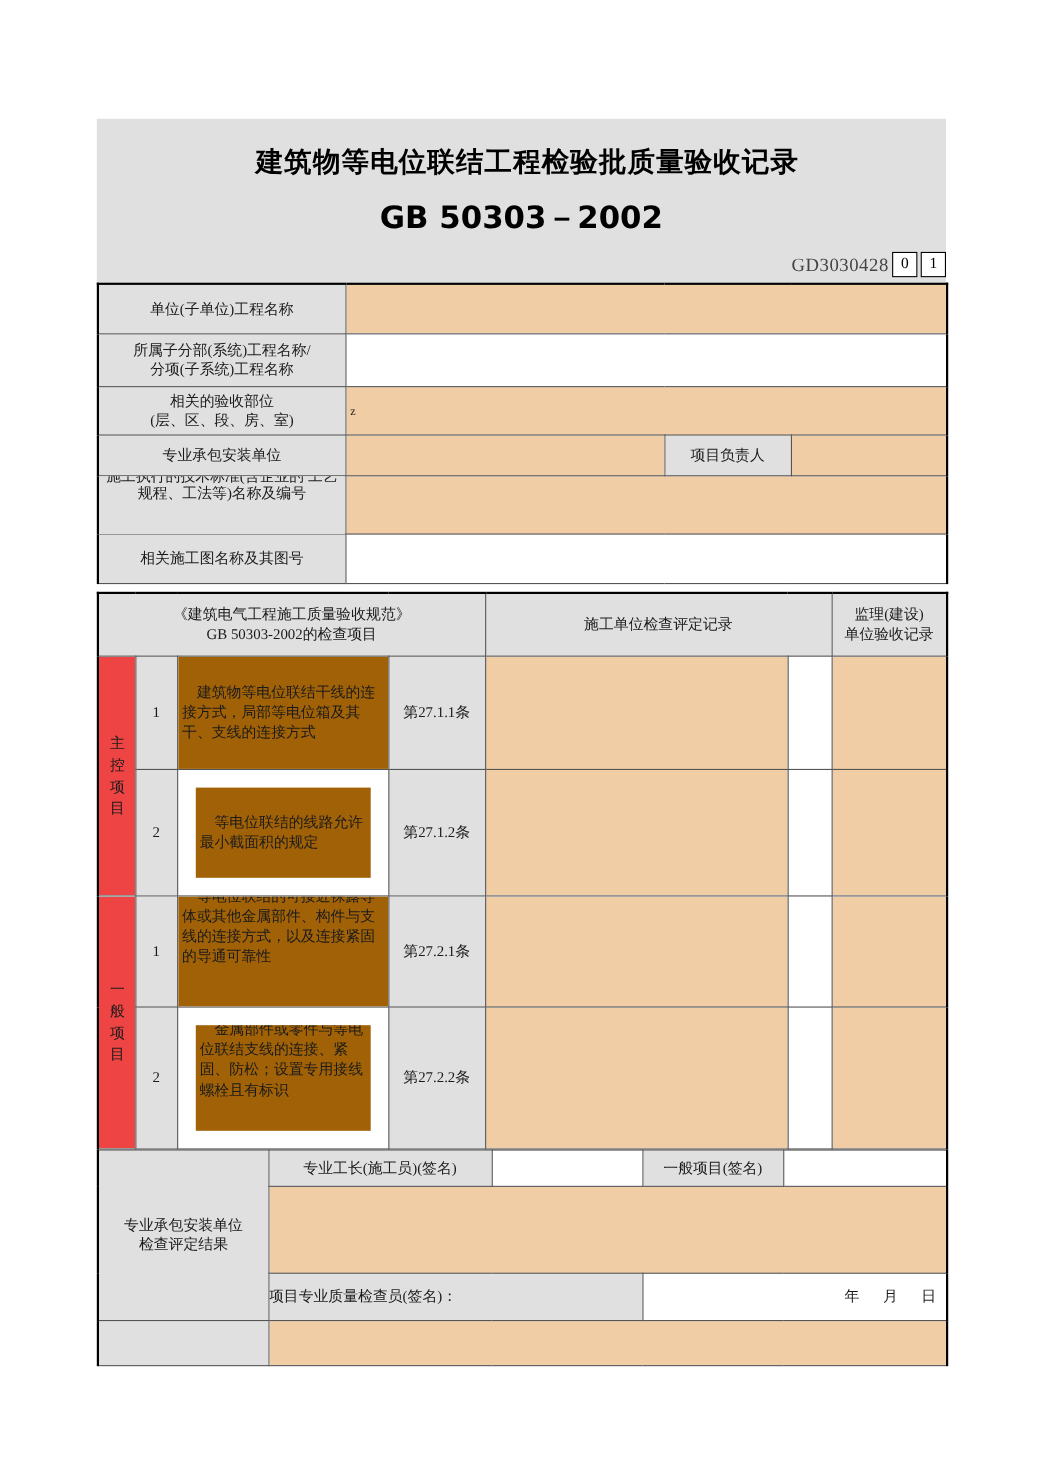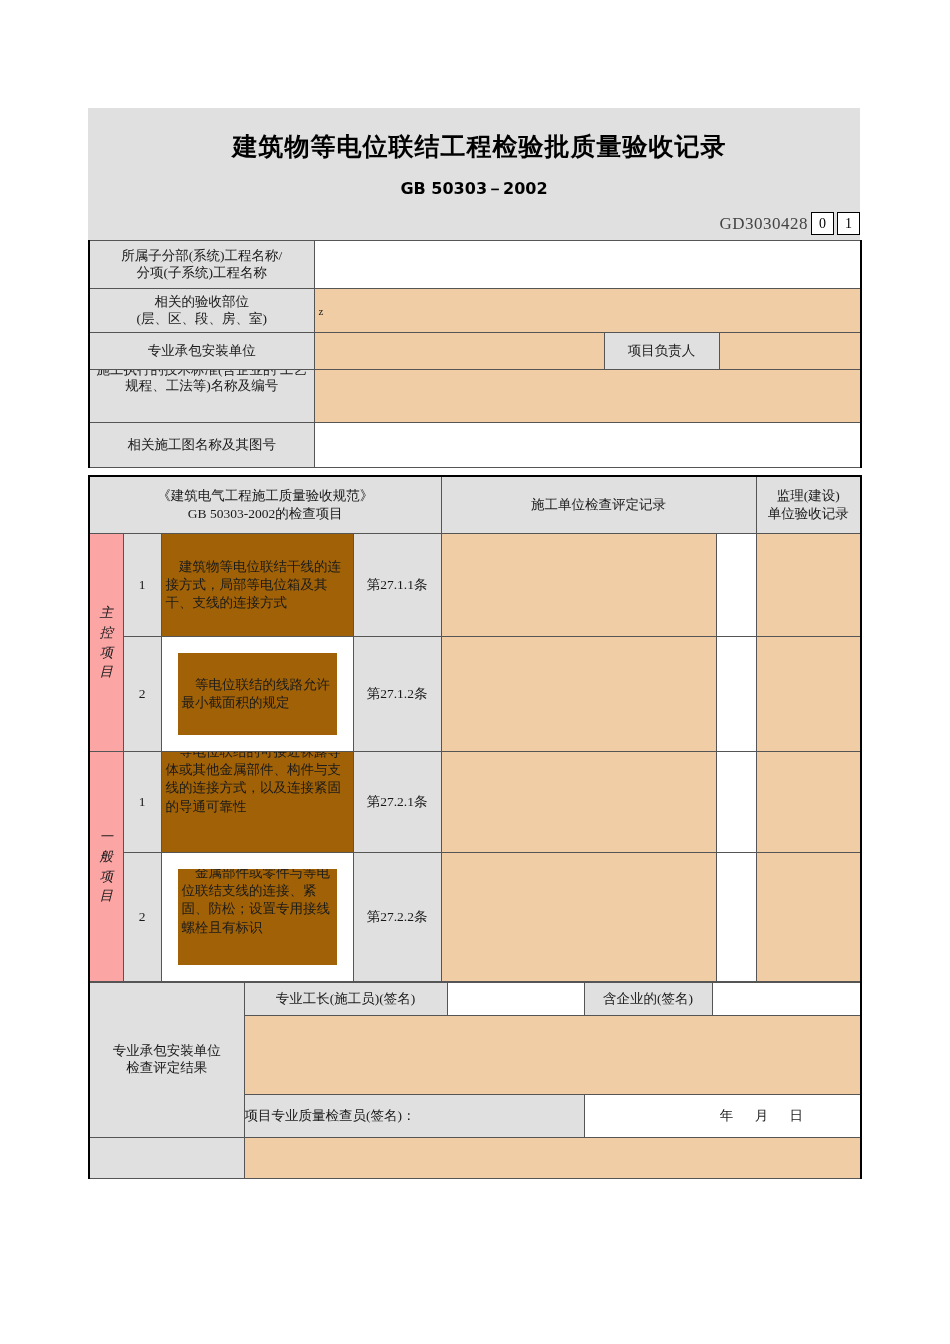--- a/index.html
+++ b/index.html
@@ -31,21 +31,21 @@
     font-size: 25px;
     font-weight: bold;
     letter-spacing: 1px;
     padding-top: 22px;
     color: #000;
     font-family: "DejaVu Sans", "Liberation Sans", sans-serif;
     margin-left: 11px;
   }
   .doc-standard {
     text-align: center;
-    font-size: 16px;
+    font-size: 28px;
     font-weight: bold;
     padding-top: 16px;
     color: #000;
     font-family: "DejaVu Sans", "Liberation Sans", sans-serif;
   }
   .doc-code-row {
     display: flex;
     justify-content: flex-end;
     align-items: center;
     padding-top: 12px;
@@ -114,26 +114,25 @@
   
   .item-text {
     background: #a16207;
     font-size: 13.5px;
     line-height: 1.3;
     padding: 2px 4px;
     text-align: left;
     overflow: hidden;
   }
   .vert-label {
-    background: #fca5a5;
-    text-align: center;
+    background: #ef4444;
+    text-align: right;
     font-size: 13.5px;
     line-height: 1.45;
     padding: 2px 0;
-    font-style: italic;
   }
   .clause {
     background: #e0e0e0;
     text-align: center;
     font-size: 13.5px;
   }
   .num {
     background: #e0e0e0;
     text-align: center;
     font-size: 13.5px;
@@ -147,21 +146,20 @@
   }
   .sig-lbl {
     background: #e0e0e0;
     text-align: center;
     font-size: 13.5px;
     line-height: 1.2;
     padding: 3px;
   }
   .date-line {
     text-align: right;
-    padding-right: 48px;
     font-size: 13.5px;
     letter-spacing: 9px;
   }
   .qc-lbl {
     background: #e0e0e0;
     text-align: left;
     padding-left: 42px;
     font-size: 13.5px;
   }
 </style>
@@ -181,20 +179,24 @@
   </div>
 
   <table class="grid">
     <colgroup>
       <col style="width:225px">
       <col style="width:290px">
       <col style="width:115px">
       <col style="width:142px">
     </colgroup>
     <tbody>
+      <tr>
+        <td class="lbl outer-top outer-left" style="height:44px">单位(子单位)工程名称</td>
+        <td class="fill-peach outer-top outer-right" colspan="3"></td>
+      </tr>
       <tr>
         <td class="lbl outer-left" style="height:47px">
           <div>所属子分部(系统)工程名称/</div>
           <div>分项(子系统)工程名称</div>
         </td>
         <td class="fill-white outer-right" colspan="3"></td>
       </tr>
       <tr>
         <td class="lbl outer-left" style="height:43px">
           <div>相关的验收部位</div>
@@ -318,21 +320,21 @@
       <col style="width:149px">
     </colgroup>
     <tbody>
       <tr>
         <td class="lbl outer-left" rowspan="3" style="width:155px">
           <div>专业承包安装单位</div>
           <div>检查评定结果</div>
         </td>
         <td class="sig-lbl" style="height:32px">专业工长(施工员)(签名)</td>
         <td class="fill-white"></td>
-        <td class="sig-lbl">含企业的(签名)</td>
+        <td class="sig-lbl">一般项目(签名)</td>
         <td class="fill-white outer-right"></td>
       </tr>
       <tr>
         <td class="fill-peach outer-right" colspan="4" style="height:78px"></td>
       </tr>
       <tr>
         <td class="qc-lbl" colspan="2" style="height:42px">项目专业质量检查员(签名)：</td>
         <td class="fill-white outer-right" colspan="2">
           <div class="date-line">年  月  日</div>
         </td>

